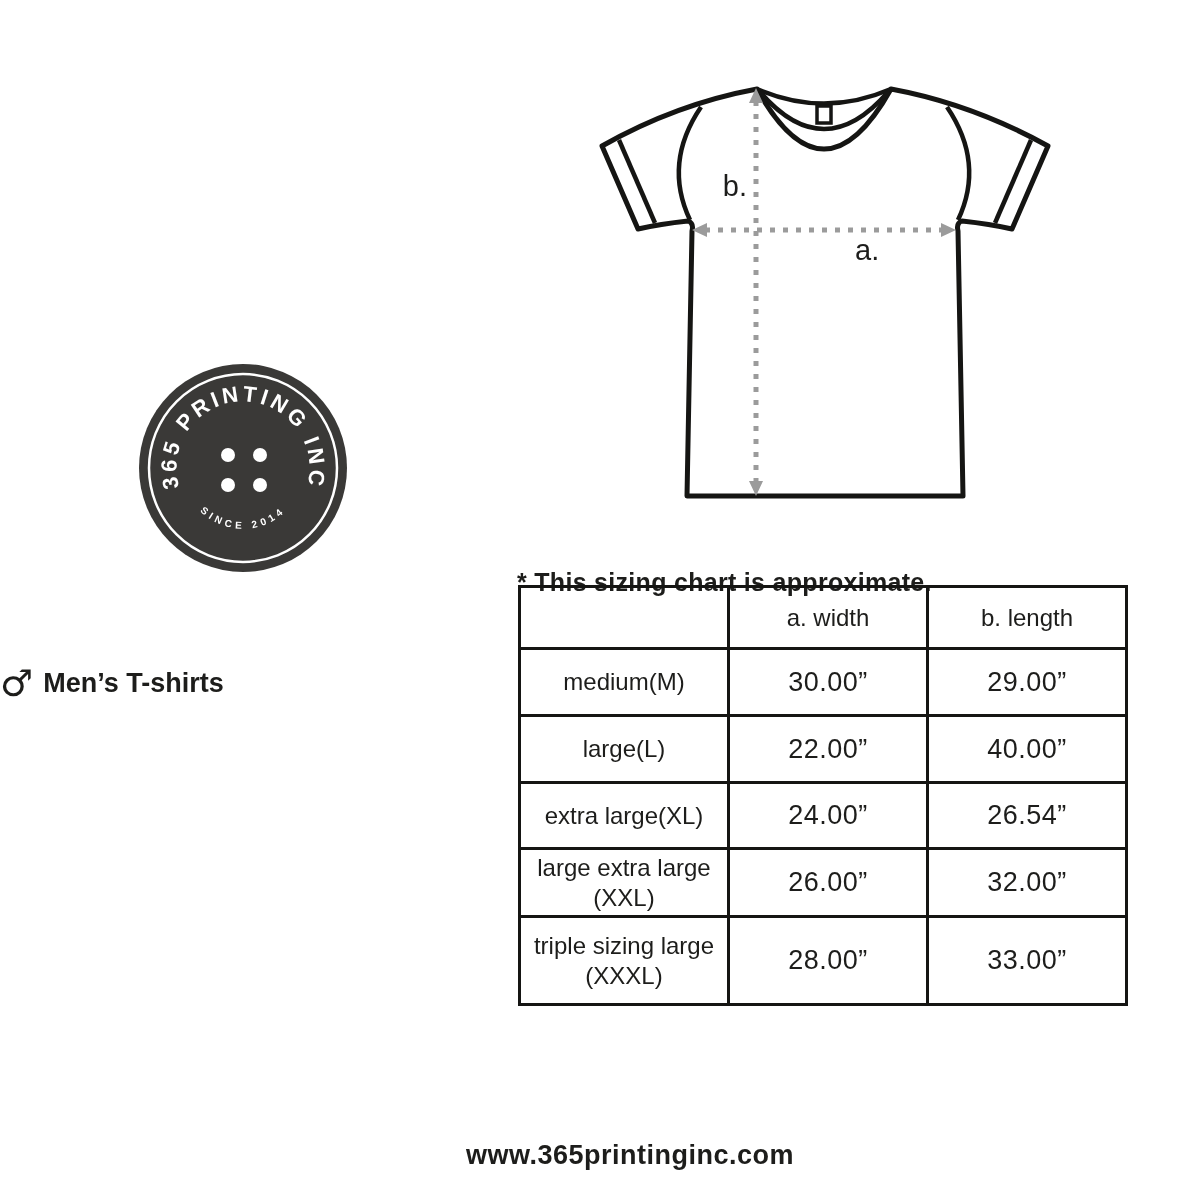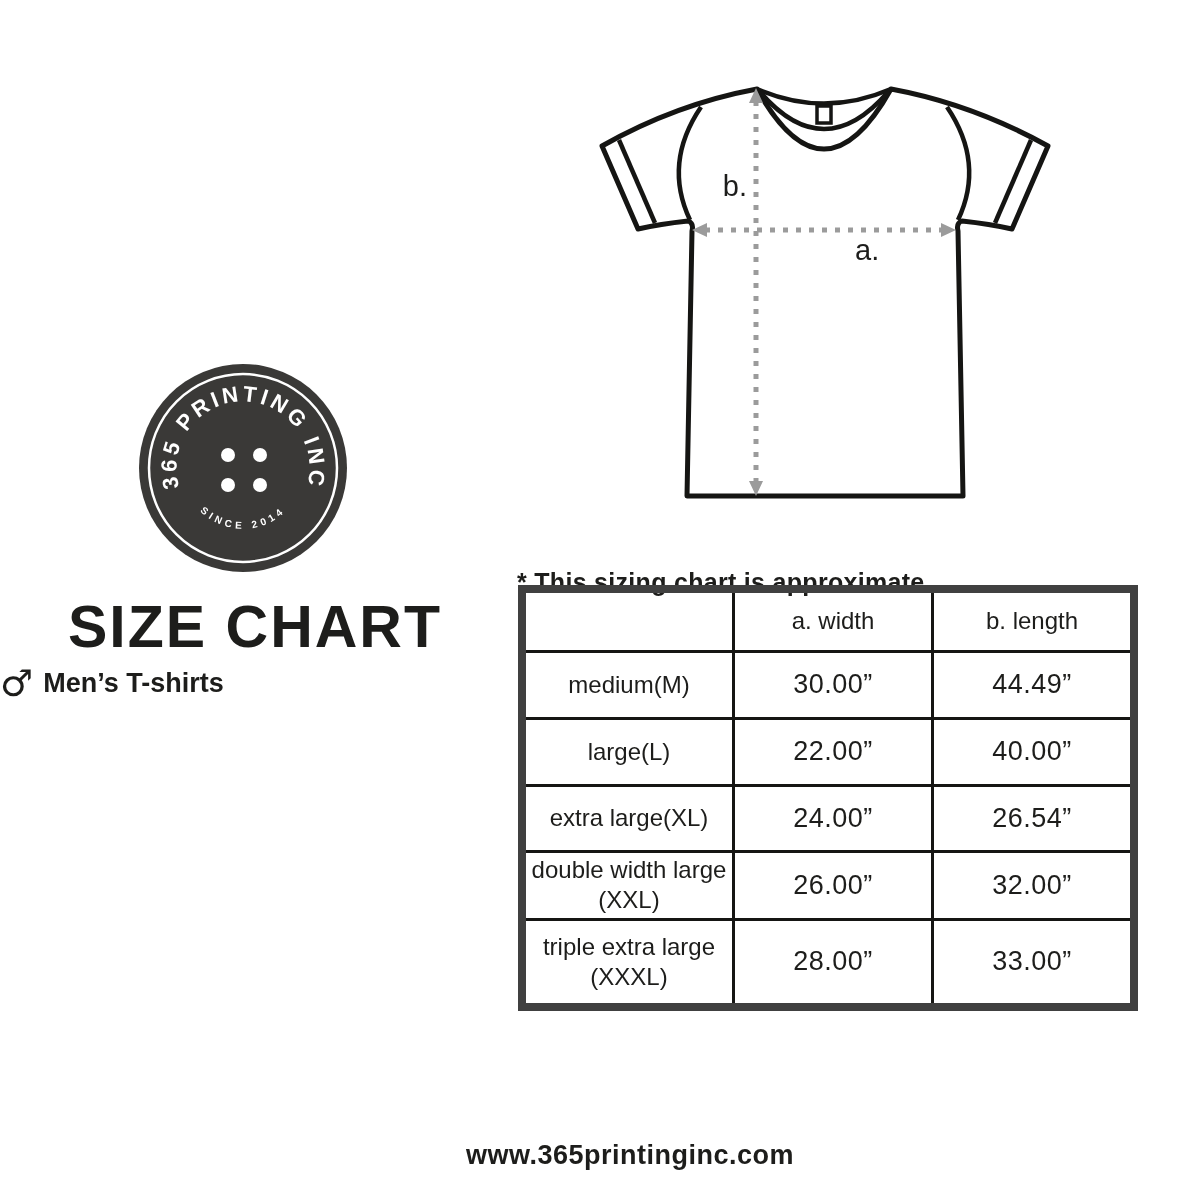--- a/index.html
+++ b/index.html
@@ -27,21 +27,21 @@
     letter-spacing:0.3px;white-space:nowrap;
   }
   
   .size-table{
     position:absolute;left:518px;top:585px;border-collapse:collapse;table-layout:fixed;
   }
   .size-table td,.size-table th{
     border:3px solid #151513;text-align:center;vertical-align:middle;
     font-weight:400;padding:0;
   }
-  .size-table{border:8px solid #404040;}
+  .size-table{border:3px solid #404040;}
   .col-size{width:206px;}
   .col-a{width:196px;}
   .col-b{width:196px;margin-left:16px;}
   .row-head{height:62px;}
   .row-s,.row-m,.row-l{height:67px;}
   .row-xl{height:66px;}
   .row-xxl{height:68px;}
   .row-xxxl{height:88px;}
   .cell-label{font-size:24px;white-space:pre-line;line-height:1.25;}
   .cell-num{font-size:27px;letter-spacing:0.5px;}
@@ -122,57 +122,56 @@
       </text>
       <g fill="#ffffff">
         <circle cx="-15" cy="-13" r="7"></circle>
         <circle cx="17" cy="-13" r="7"></circle>
         <circle cx="-15" cy="17" r="7"></circle>
         <circle cx="17" cy="17" r="7"></circle>
       </g>
     </svg>
   </div>
 
-  <div class="main-title">SIZE CHART</div>
   <div class="subtitle-row">
     <span class="male-symbol">♂</span><span>Men’s T-shirts</span>
   </div>
 
   <div class="note">* This sizing chart is approximate.</div>
 
   <table class="size-table">
     <tbody>
         <tr class="row-head">
       <td class="col-size cell-colhead"></td>
       <td class="col-a cell-colhead">a. width</td>
       <td class="col-b cell-colhead">b. length</td>
     </tr>
     <tr class="row-m">
       <td class="cell-label">medium(M)</td>
       <td class="cell-num">30.00”</td>
-      <td class="cell-num">44.49”</td>
+      <td class="cell-num">29.00”</td>
     </tr>
     <tr class="row-l">
       <td class="cell-label">large(L)</td>
       <td class="cell-num">22.00”</td>
       <td class="cell-num">40.00”</td>
     </tr>
     <tr class="row-xl">
       <td class="cell-label">extra large(XL)</td>
       <td class="cell-num">24.00”</td>
       <td class="cell-num">26.54”</td>
     </tr>
     <tr class="row-xxl">
-      <td class="cell-label">double width large
+      <td class="cell-label">large extra large
 (XXL)</td>
       <td class="cell-num">26.00”</td>
       <td class="cell-num">32.00”</td>
     </tr>
     <tr class="row-xxxl">
-      <td class="cell-label">triple extra large
+      <td class="cell-label">triple sizing large
 (XXXL)</td>
       <td class="cell-num">28.00”</td>
       <td class="cell-num">33.00”</td>
     </tr>
   </tbody>
     </table>
 
   <div class="website">www.365printinginc.com</div>
 
 </div>

